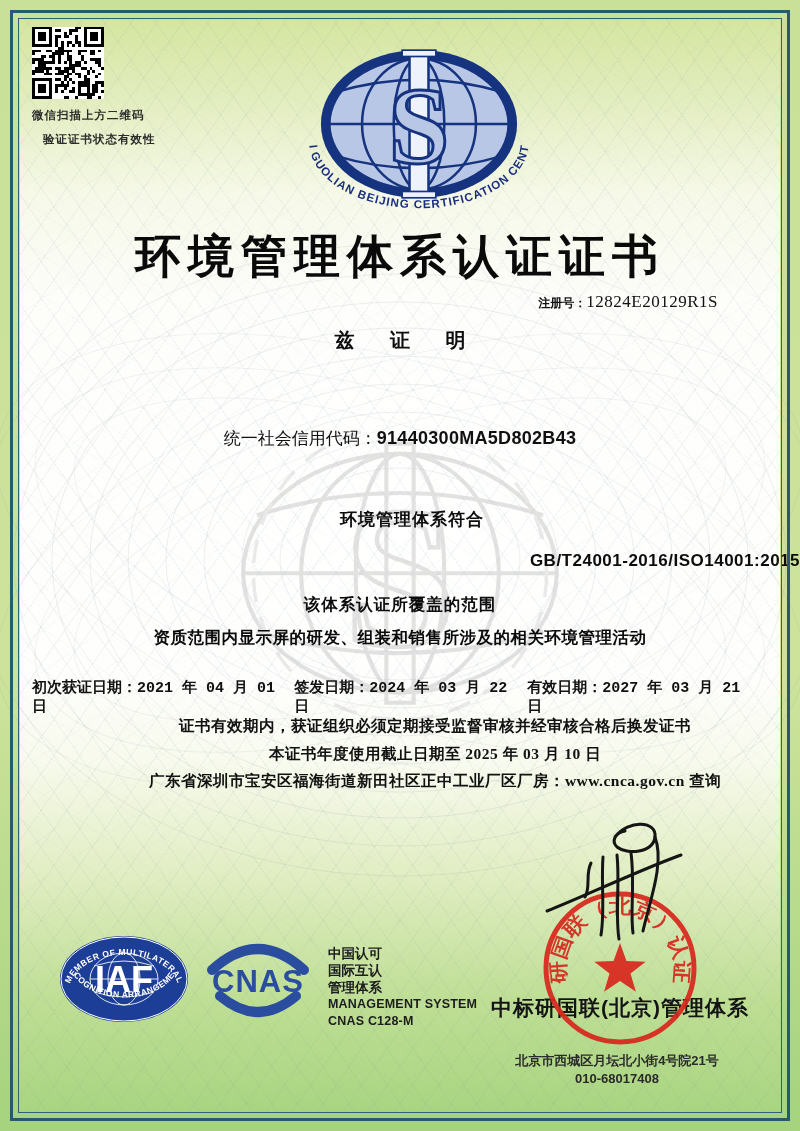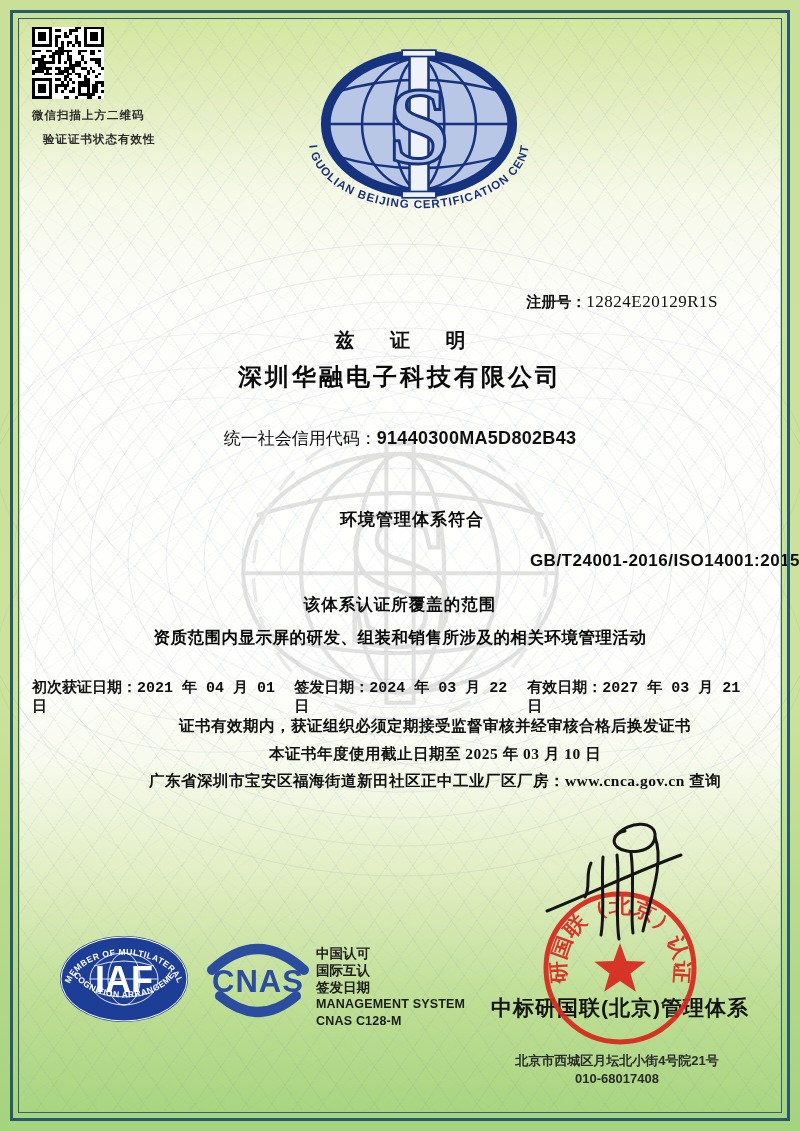--- a/index.html
+++ b/index.html
@@ -28,21 +28,21 @@
     background:
       repeating-linear-gradient(35deg, rgba(120,150,165,.10) 0 1px, transparent 1px 34px),
       repeating-linear-gradient(-35deg, rgba(120,150,165,.10) 0 1px, transparent 1px 34px);}
   .rosette{position:absolute;left:0;top:190px;width:800px;height:760px;z-index:1;}
   .watermark{position:absolute;left:212px;top:430px;width:376px;height:300px;z-index:1;opacity:.5;}
   .abs{position:absolute;z-index:3;}
   .ctr{left:0;width:800px;text-align:center;}
   .qr-cap{font-family:"Liberation Serif","DejaVu Serif",serif;font-size:11.5px;font-weight:700;color:#2b2b2b;letter-spacing:1px;}
   .title{font-size:46px;font-weight:700;color:#0a0a0a;letter-spacing:7px;}
   .regline{font-size:15px;color:#111;}
-  .regline .lab{font-weight:700;font-size:15px;}
+  .regline .lab{font-weight:700;font-size:12px;}
   .regline .val{font-family:"Liberation Serif","DejaVu Serif",serif;font-size:17px;letter-spacing:.5px;}
   .certify{font-size:20px;font-weight:600;color:#0d0d0d;letter-spacing:15px;text-indent:15px;}
   .company{font-size:24px;font-weight:600;color:#0a0a0a;letter-spacing:3px;}
   .infoline{font-size:17px;color:#101010;font-weight:500;}
   .infoline b{font-size:18px;font-weight:700;letter-spacing:.3px;}
   .sysline{font-size:17px;font-weight:600;color:#0d0d0d;letter-spacing:1px;}
   .stdline{font-size:17px;font-weight:700;color:#0d0d0d;letter-spacing:.5px;}
   .scopehead{font-size:16.5px;font-weight:600;color:#0d0d0d;letter-spacing:1px;}
   .scope{font-size:16.5px;font-weight:700;color:#0a0a0a;letter-spacing:.5px;}
   .dates{display:flex;justify-content:center;padding:0 32px;left:0;width:728px;
@@ -421,26 +421,26 @@
     <rect x="101" y="4" width="18" height="136" fill="#eef2fb" stroke="#16337f" stroke-width="2.4"></rect>
     <rect x="94" y="2" width="32" height="6" fill="#eef2fb" stroke="#16337f" stroke-width="1.6"></rect>
     <rect x="94" y="136" width="32" height="6" fill="#eef2fb" stroke="#16337f" stroke-width="1.6"></rect>
     <text x="110" y="109" text-anchor="middle" font-family="'Liberation Serif',serif" font-size="104" font-weight="bold" fill="#b9c7e6" stroke="#16337f" stroke-width="2.8">S</text>
     <path id="ring-arc" d="M 6,90 A 104,62 0 0 0 214,90" fill="none"></path>
     <text font-size="11" font-weight="bold" fill="#1a2f7e" letter-spacing="1">
       <textPath href="#ring-arc" startOffset="50%" text-anchor="middle">CSI GUOLIAN BEIJING CERTIFICATION CENTER</textPath>
     </text>
   </svg>
 
+  <div class="abs ctr title" style="top:226px;">环境管理体系认证证书</div>
   <div class="abs regline" style="right:82px;top:292px;">
     <span class="lab">注册号：</span><span class="val">12824E20129R1S</span>
   </div>
 
   <div class="abs ctr certify" style="top:327px;text-align:center;">兹 证 明</div>
-  <div class="abs ctr company" style="top:361px;">深圳华融电子科技有限公司</div>
   <div class="abs ctr infoline" style="top:406px;margin-top:21px;">
     <span>统一社会信用代码：</span><b>91440300MA5D802B43</b>
   </div>
 
   <div class="abs ctr sysline" style="top:508px;margin-left:12px;">环境管理体系符合</div>
   <div class="abs ctr stdline" style="top:551px;text-align:right;">GB/T24001-2016/ISO14001:2015</div>
   <div class="abs ctr scope" style="top:627px;">资质范围内显示屏的研发、组装和销售所涉及的相关环境管理活动</div>
   <div class="abs ctr scopehead" style="top:594px;">该体系认证所覆盖的范围</div>
 
   <div class="abs dates" style="top:678px;">
@@ -496,24 +496,24 @@
       <textPath href="#iaf-bot" startOffset="50%" text-anchor="middle">RECOGNITION ARRANGEMENT</textPath>
     </text>
   </svg>
 
   <svg class="abs" style="left:202px;top:936px;width:112px;height:86px;" viewBox="0 0 112 86">
     <path d="M 10,34 Q 56,-8 102,34" fill="none" stroke="#2b4da0" stroke-width="10" stroke-linecap="round"></path>
     <path d="M 18,60 Q 56,92 94,60" fill="none" stroke="#2b4da0" stroke-width="10" stroke-linecap="round"></path>
     <text x="56" y="56" text-anchor="middle" font-size="31" font-weight="bold" fill="#2b4da0" font-family="'Liberation Sans',sans-serif" letter-spacing="1">CNAS</text>
   </svg>
 
-  <div class="abs accred" style="left:316px;top:945px;">
+  <div class="abs accred" style="left:328px;top:945px;">
     <div>中国认可</div>
     <div>国际互认</div>
-    <div>签发日期</div>
+    <div>管理体系</div>
     <div class="en">MANAGEMENT SYSTEM</div>
     <div class="en">CNAS C128-M</div>
   </div>
 
   <div class="abs footaddr" style="left:462px;top:1052px;width:310px;">
     <div>北京市西城区月坛北小街4号院21号</div>
     <div>010-68017408</div>
   </div>
 
   <div class="frame-outer"></div>

